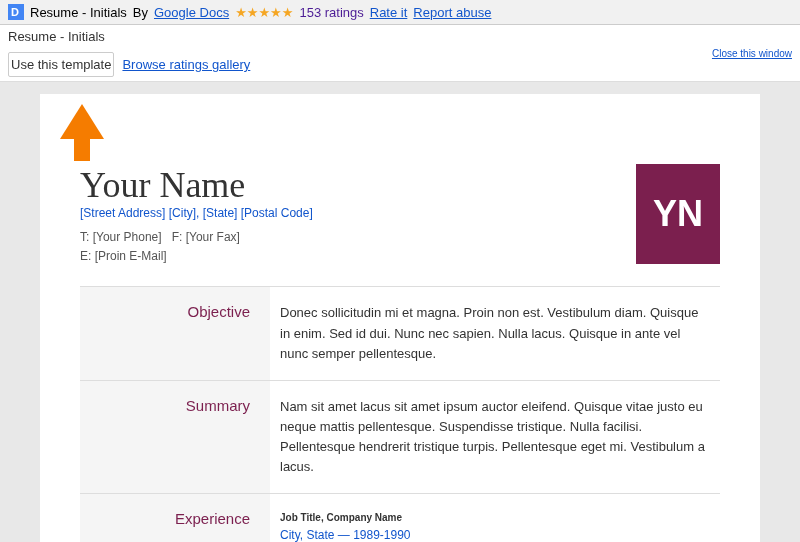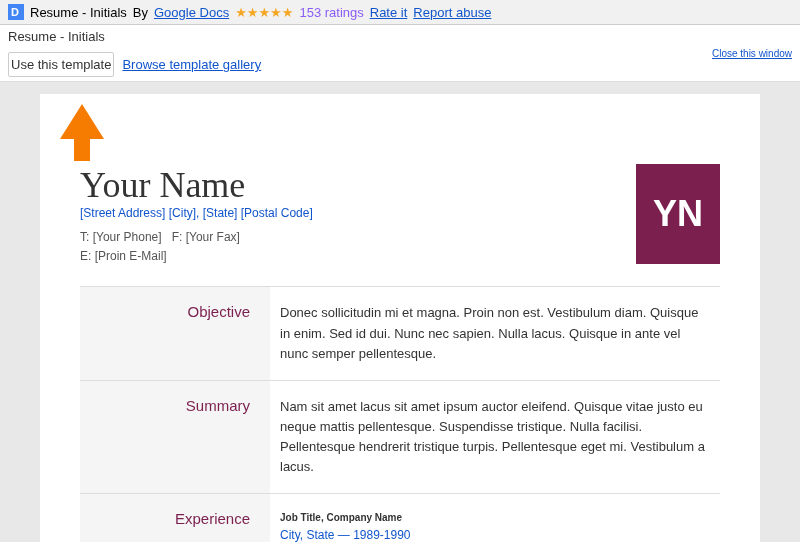--- a/index.html
+++ b/index.html
@@ -17,21 +17,21 @@
     #top-bar .favicon {
       width: 16px; height: 16px;
       background: #4285f4;
       color: white;
       font-size: 10px;
       display: flex; align-items: center; justify-content: center;
       font-weight: bold;
       flex-shrink: 0;
     }
     .stars { color: #f5a623; font-size: 13px; }
-    .ratings-count { color: #8b5cf6; font-size: 13px; }
+    .ratings-count { color: #4c1d95; font-size: 13px; }
     .rate-link, .abuse-link { color: #1155cc; text-decoration: underline; cursor: pointer; font-size: 13px; }
 
     
     #action-bar {
       background: #fff;
       border-bottom: 1px solid #ddd;
       padding: 4px 8px;
       display: flex;
       align-items: center;
       justify-content: space-between;
@@ -173,21 +173,21 @@
   <span class="ratings-count">153 ratings</span>
   <span class="rate-link">Rate it</span>
   <span class="abuse-link">Report abuse</span>
 </div>
 
 <div id="action-bar">
   <div id="action-bar-left">
     <span id="action-bar-title">Resume - Initials</span>
     <div id="action-bar-buttons">
       <button class="btn-use">Use this template</button>
-      <span class="browse-link">Browse template gallery</span>
+      <span class="browse-link">Browse ratings gallery</span>
     </div>
   </div>
   <span class="close-link">Close this window</span>
 </div>
 
 <div id="preview-area">
   <div id="doc-page">
 
     <div id="arrow-container">
       <div class="up-arrow"></div>

